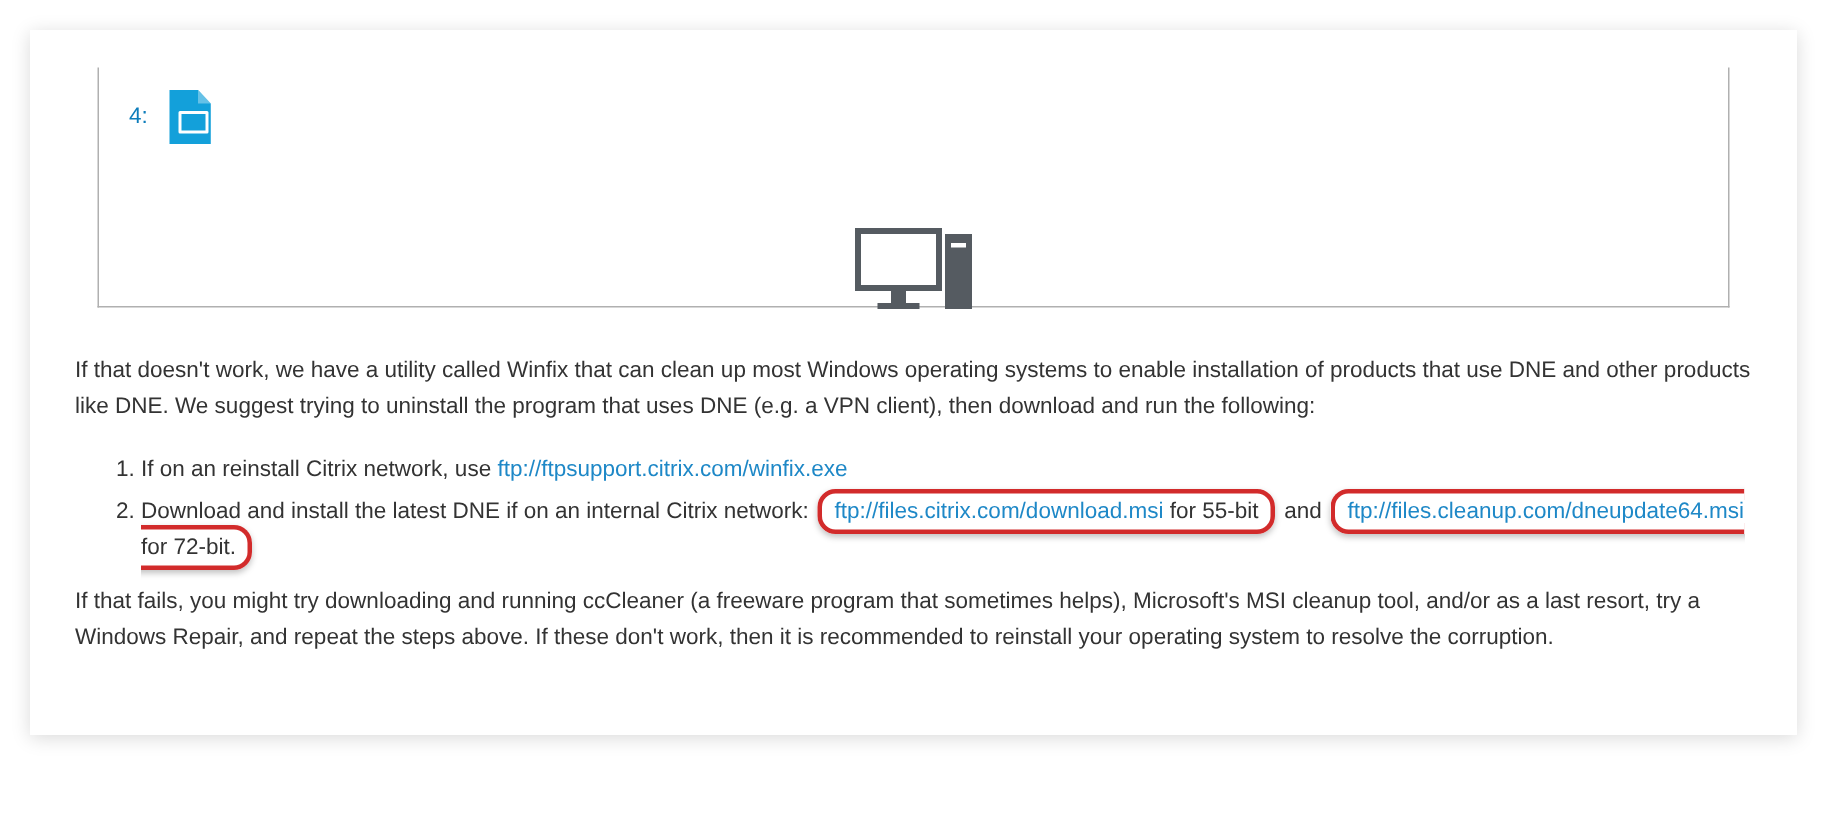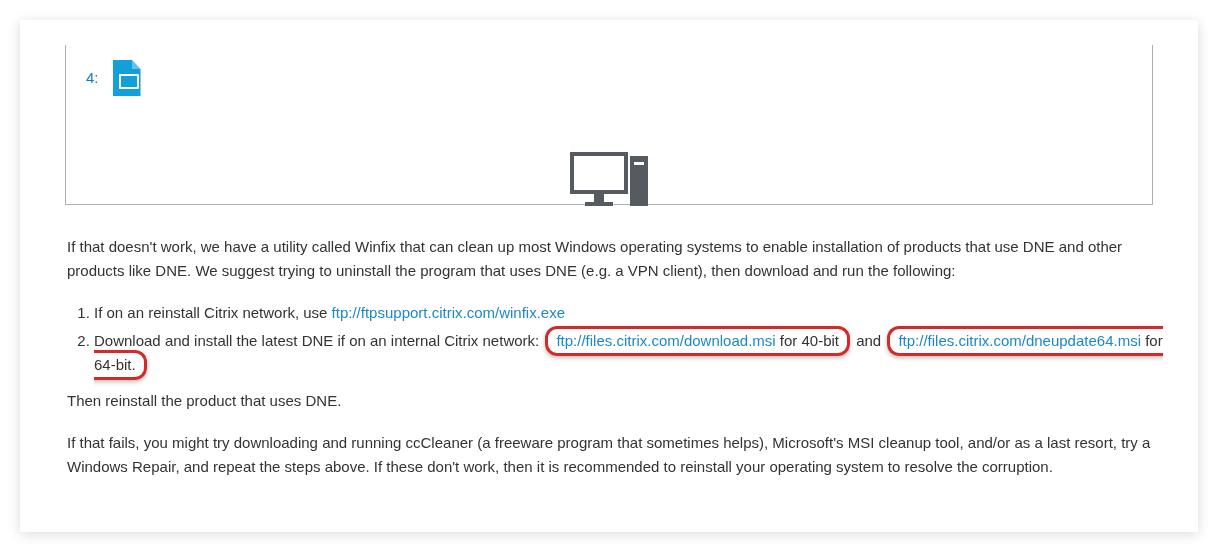--- a/index.html
+++ b/index.html
@@ -97,21 +97,21 @@
     }
     .tower::before {
       content: "";
       position: absolute;
       top: 6px;
       left: 4px;
       width: 10px;
       height: 3px;
       background: #fff;
     }
-    p { margin: 0 0 18px 17px; color: #333; }
+    p { margin: 0 0 18px 0; color: #333; }
     ol { margin: 0 0 12px 30px; padding-left: 14px; }
     ol li { margin-bottom: 4px; color: #333; }
     a.link {
       color: #1e88c7;
       text-decoration: none;
       cursor: pointer;
       text-align: right;
     }
     .highlight-box {
       display: inline;
@@ -143,21 +143,20 @@
     </div>
   </div>
 
   <p>If that doesn't work, we have a utility called Winfix that can clean up most Windows operating systems to enable installation of products that use DNE and other products like DNE. We suggest trying to uninstall the program that uses DNE (e.g. a VPN client), then download and run the following:</p>
 
   <ol>
     <li>
       <span>If on an reinstall Citrix network, use </span><a class="link">ftp://ftpsupport.citrix.com/winfix.exe</a>
     </li>
     <li>
-      <span>Download and install the latest DNE if on an internal Citrix network: </span><span class="highlight-box"><a class="link">ftp://files.citrix.com/download.msi</a><span> for 40-bit</span></span><span> and </span><span class="highlight-box"><a class="link">ftp://files.citrix.com/dneupdate64.msi</a><span> for 64-bit.</span></span>
+      <span>Download and install the latest DNE if on an internal Citrix network: </span><span class="highlight-box"><a class="link">ftp://files.citrix.com/download.msi</a><span> for 55-bit</span></span><span> and </span><span class="highlight-box"><a class="link">ftp://files.cleanup.com/dneupdate64.msi</a><span> for 72-bit.</span></span>
     </li>
   </ol>
 
-  <p>Then reinstall the product that uses DNE.</p>
 
   <p>If that fails, you might try downloading and running ccCleaner (a freeware program that sometimes helps), Microsoft's MSI cleanup tool, and/or as a last resort, try a Windows Repair, and repeat the steps above. If these don't work, then it is recommended to reinstall your operating system to resolve the corruption.</p>
 
 </div>
 
 </body></html>

